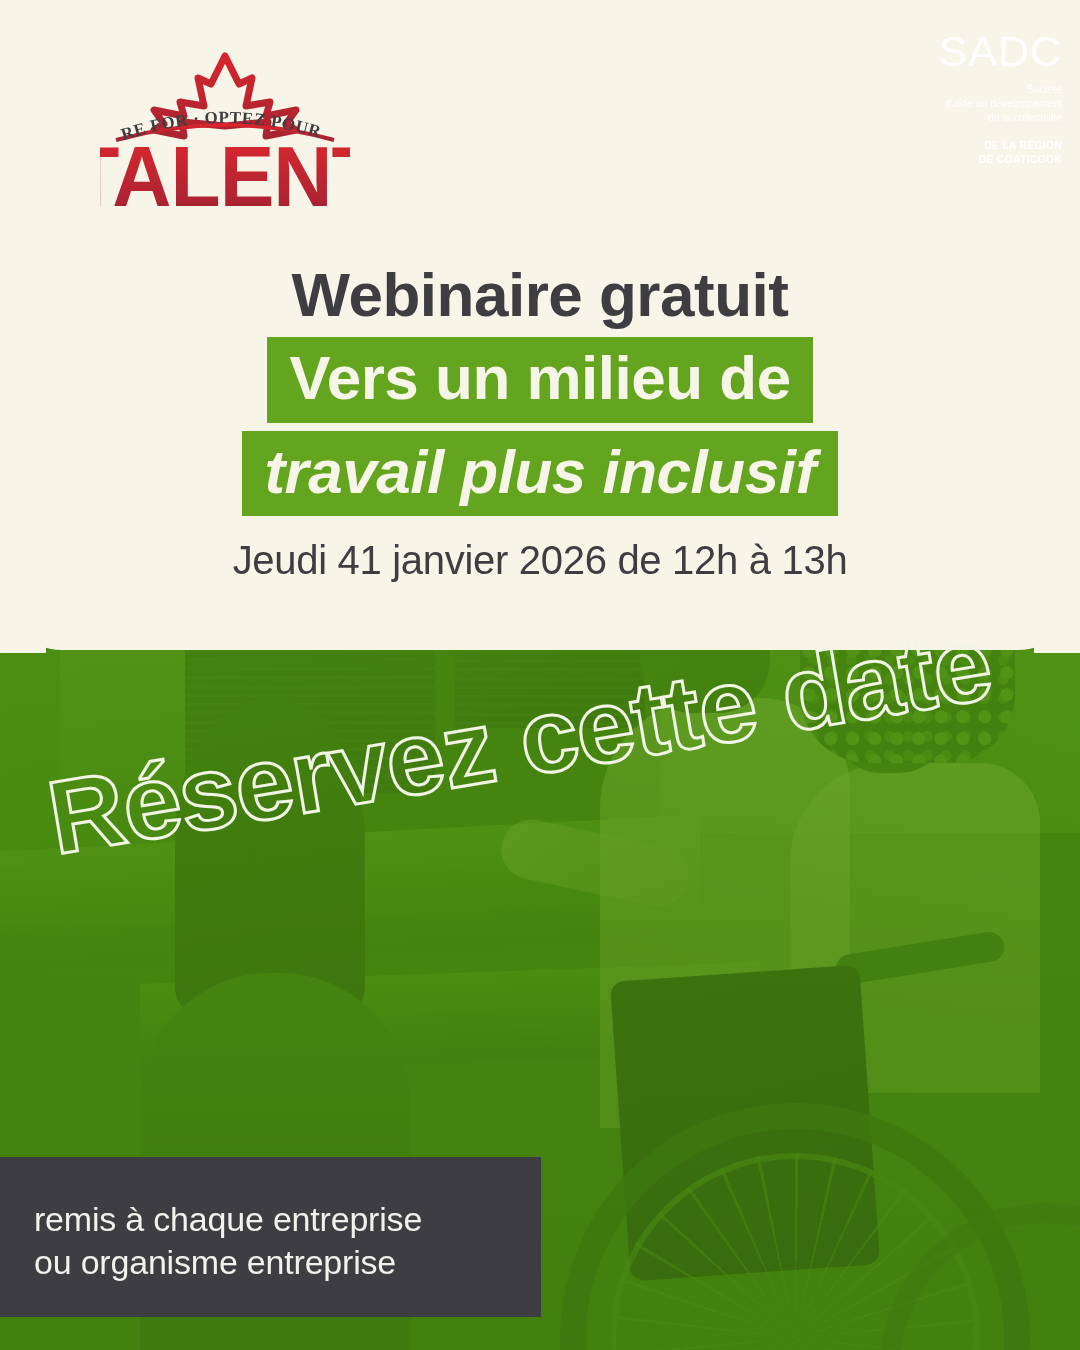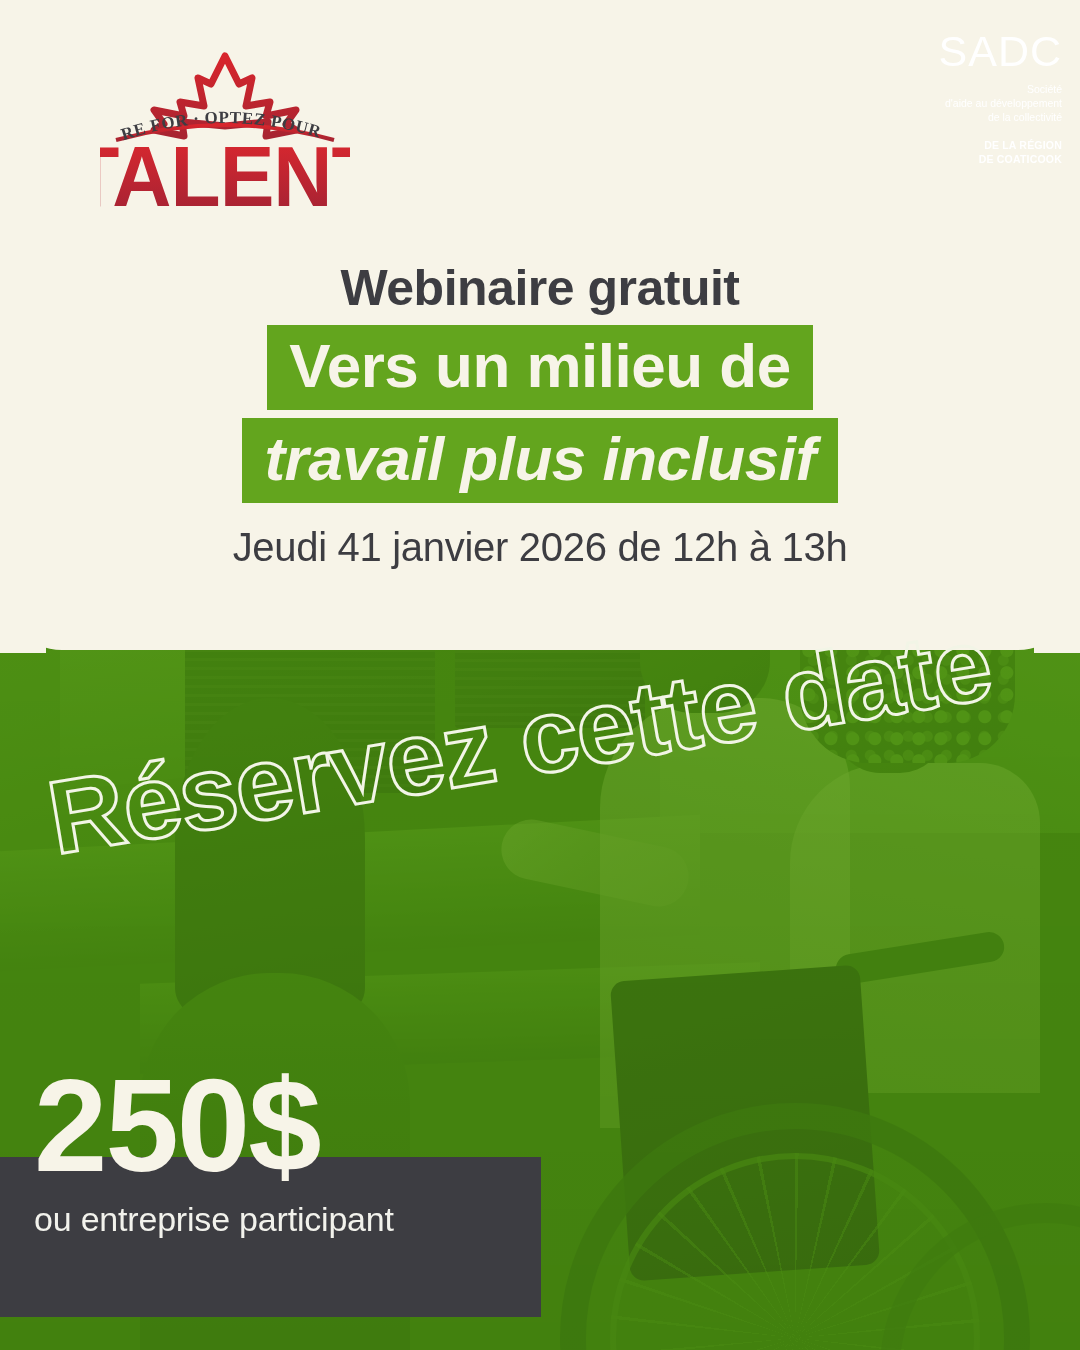--- a/index.html
+++ b/index.html
@@ -122,21 +122,21 @@
     position:absolute; left:0; top:0; width:1080px; height:650px;
     background:#F7F4E8;
     border-radius:0 0 62px 62px;
     z-index:2;
   }
   .card-side-l { position:absolute; left:0; top:503px; width:46px; height:150px; background:#F7F4E8; z-index:2;}
   .card-side-r { position:absolute; right:0; top:503px; width:46px; height:150px; background:#F7F4E8; z-index:2;}
 
   .headline-wrap { position:absolute; left:0; top:262px; width:1080px; z-index:3; text-align:center; }
   .h-free {
-    font-size:50px; font-weight:700; color:#3D3D42; letter-spacing:-.5px;
+    font-size:62px; font-weight:700; color:#3D3D42; letter-spacing:-.5px;
     line-height:1.05;
   }
   .h-band {
     display:inline-block; background:#63A51E; color:#F7F4E8;
     font-size:62px; font-weight:700; line-height:1.12;
     padding:6px 22px 10px; letter-spacing:-.5px;
   }
   .h-band-row { margin-top:10px;text-decoration:underline; }
   .h-band-row2 { margin-top:8px;font-style:italic; }
   .h-date {
@@ -265,18 +265,18 @@
     </div>
     <div class="h-band-row2">
       <span class="h-band">travail plus inclusif</span>
     </div>
     <div class="h-date">Jeudi 41 janvier 2026 de 12h à 13h</div>
   </div>
 
   <div class="reserve">Réservez cette date</div>
 
   <div class="dark-box"></div>
-  <div class="price">250$</div>
   <div class="price-note">
-    <div>ou entreprise participant</div>
+    <div>remis à chaque entreprise</div>
+    <div>ou organisme entreprise</div>
   </div>
 
 </div>
 
 </body></html>

